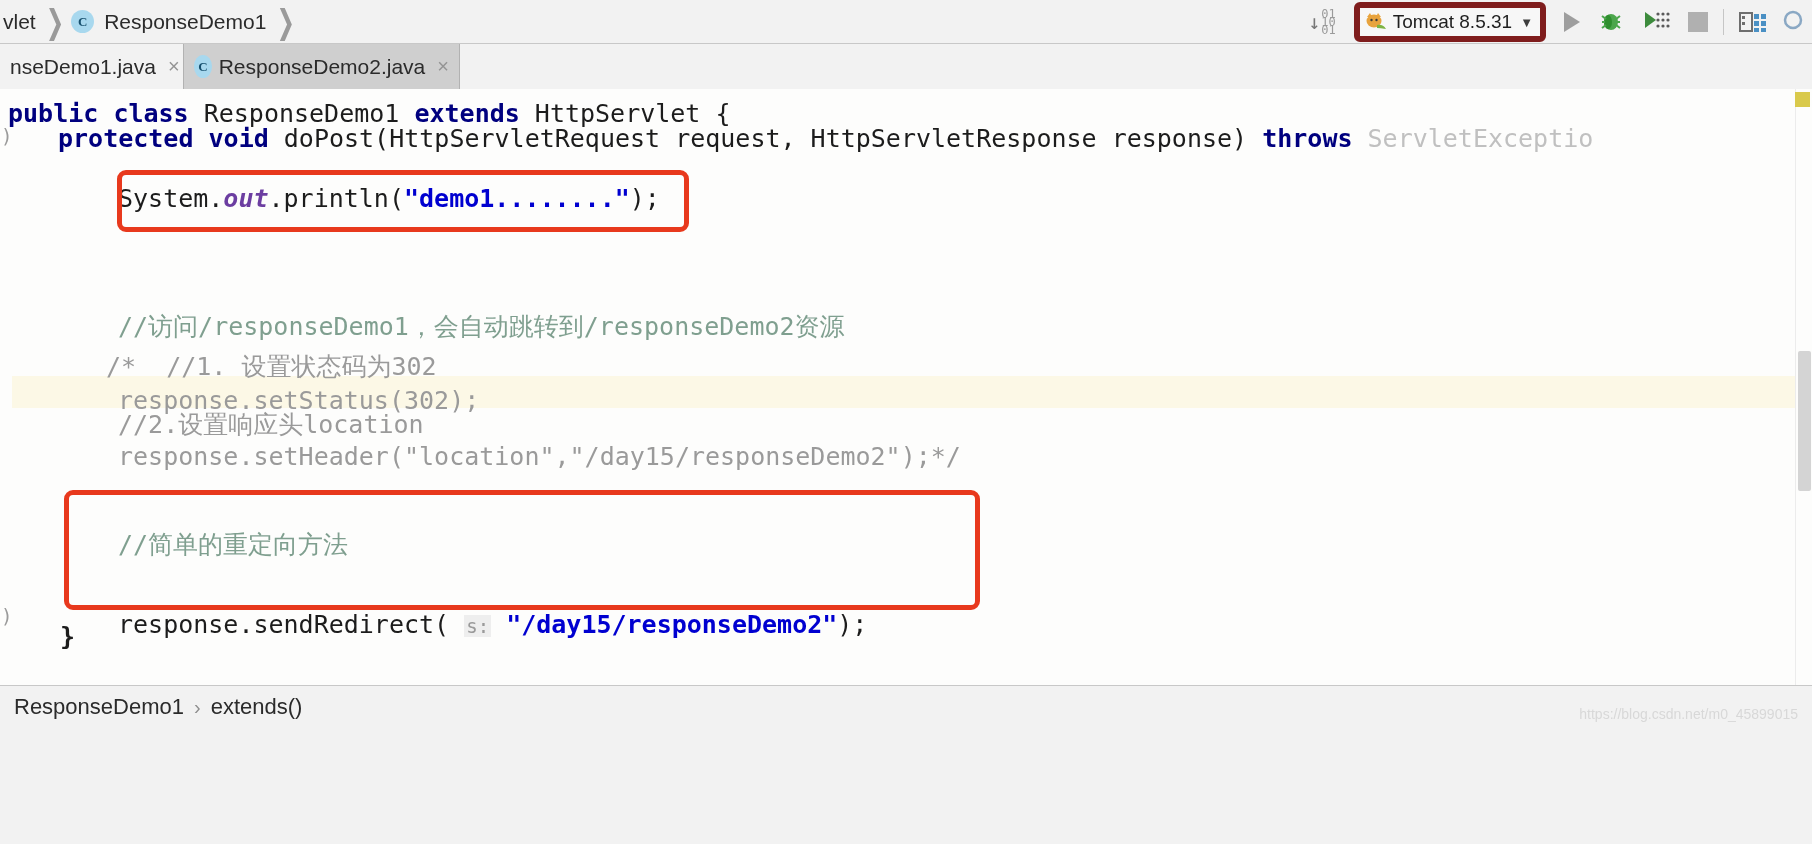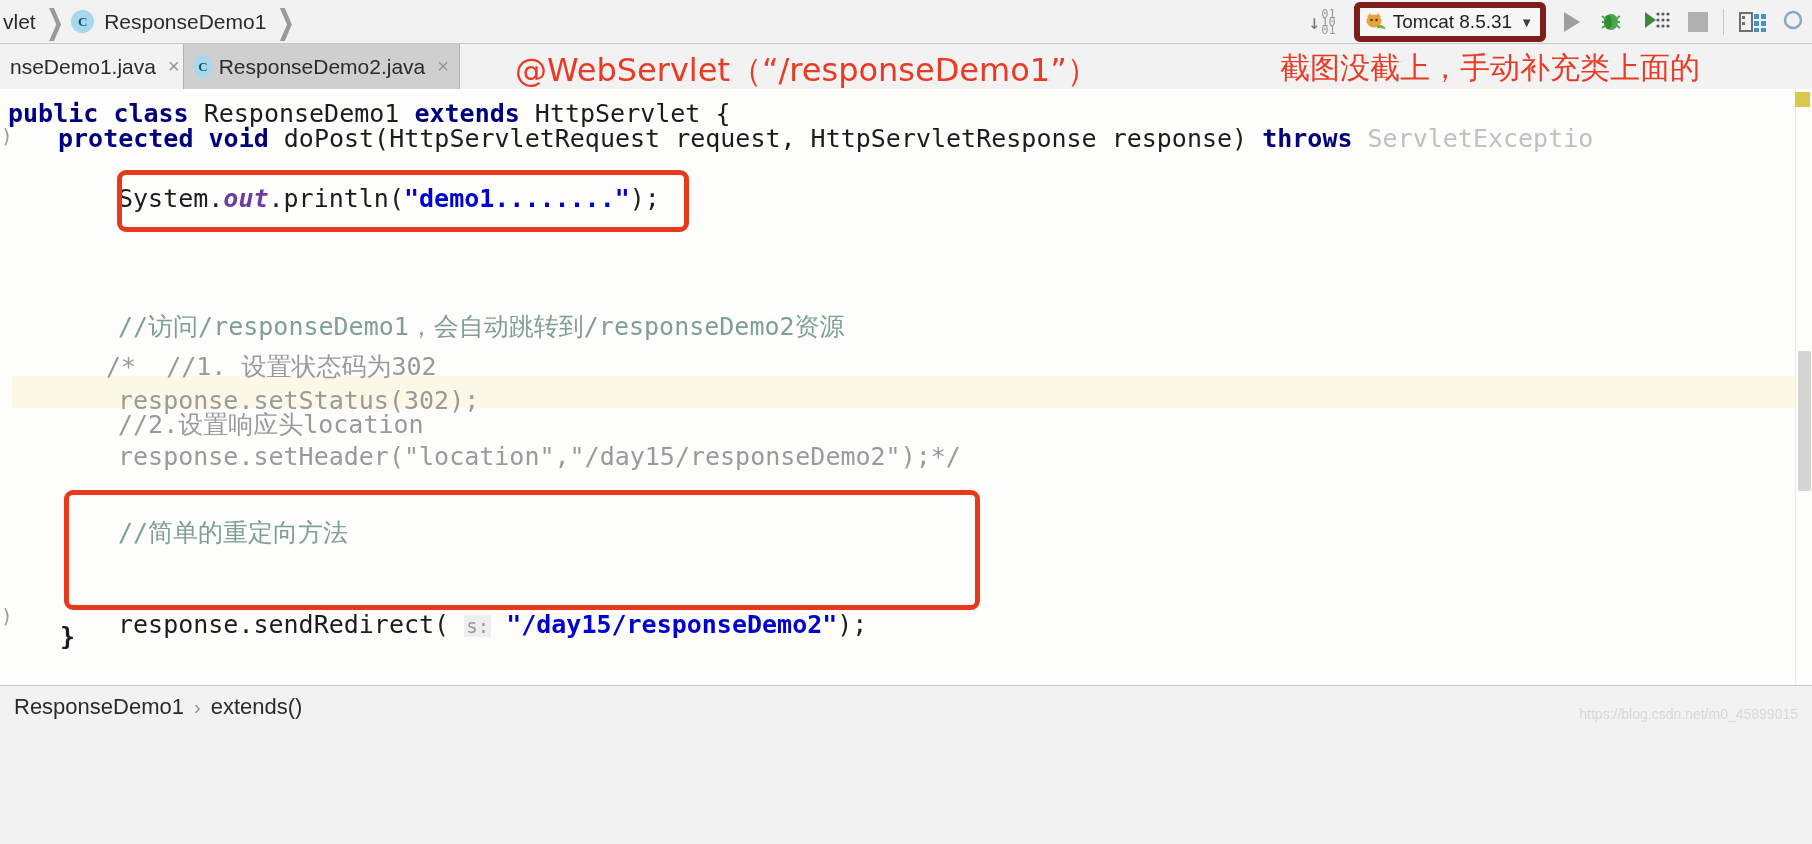--- a/index.html
+++ b/index.html
@@ -406,22 +406,20 @@
       <span style="padding-left:45px;">nseDemo1.java</span>
       <span class="x">×</span>
     </div>
     <div class="tab active" style="width:277px;">
       <span class="class-badge">C</span>
       <span>ResponseDemo2.java</span>
       <span class="x">×</span>
     </div>
   </div>
 
-  <div class="annot" id="annot-websrv">@WebServlet（“/responseDemo1”）</div>
-  <div class="annot" id="annot-note1">截图没截上，手动补充类上面的</div>
   <div class="annot" id="annot-note2">请求路径。</div>
   <div class="annot" id="annot-note3">注释部分为这部分的底层方法解析。</div>
 
   <div class="editor">
 
     <div class="hl-line" style="top:287px;"></div>
 
     <div class="gutter">
       <span class="fold" style="top:36px;">)</span>
       <span class="fold" style="top:516px;">)</span>
@@ -447,21 +445,21 @@
       
       <div class="ln cmtg" style="top:288px; left:118px;margin-top:8px;">response.setStatus(302);</div>
 
       
       <div class="ln cmtg" style="top:320px; left:118px;">//2.设置响应头location</div>
 
       
       <div class="ln cmtg" style="top:352px; left:118px;">response.setHeader("location","/day15/responseDemo2");*/</div>
 
       
-      <div class="ln cmt" style="top:428px; left:118px;">//简单的重定向方法</div>
+      <div class="ln cmt" style="top:440px; left:118px;">//简单的重定向方法</div>
 
       
       <div class="ln" style="top:472px; left:118px;margin-top:48px;"><span class="plain">response.sendRedirect(</span><span class="plain"> </span><span class="hint">s:</span><span class="plain"> </span><span class="str">"/day15/responseDemo2"</span><span class="plain">);</span></div>
 
       
       <div class="ln plain" style="top:532px; left:60px; font-weight:bold;">}</div>
     </div>
 
   </div>
 

